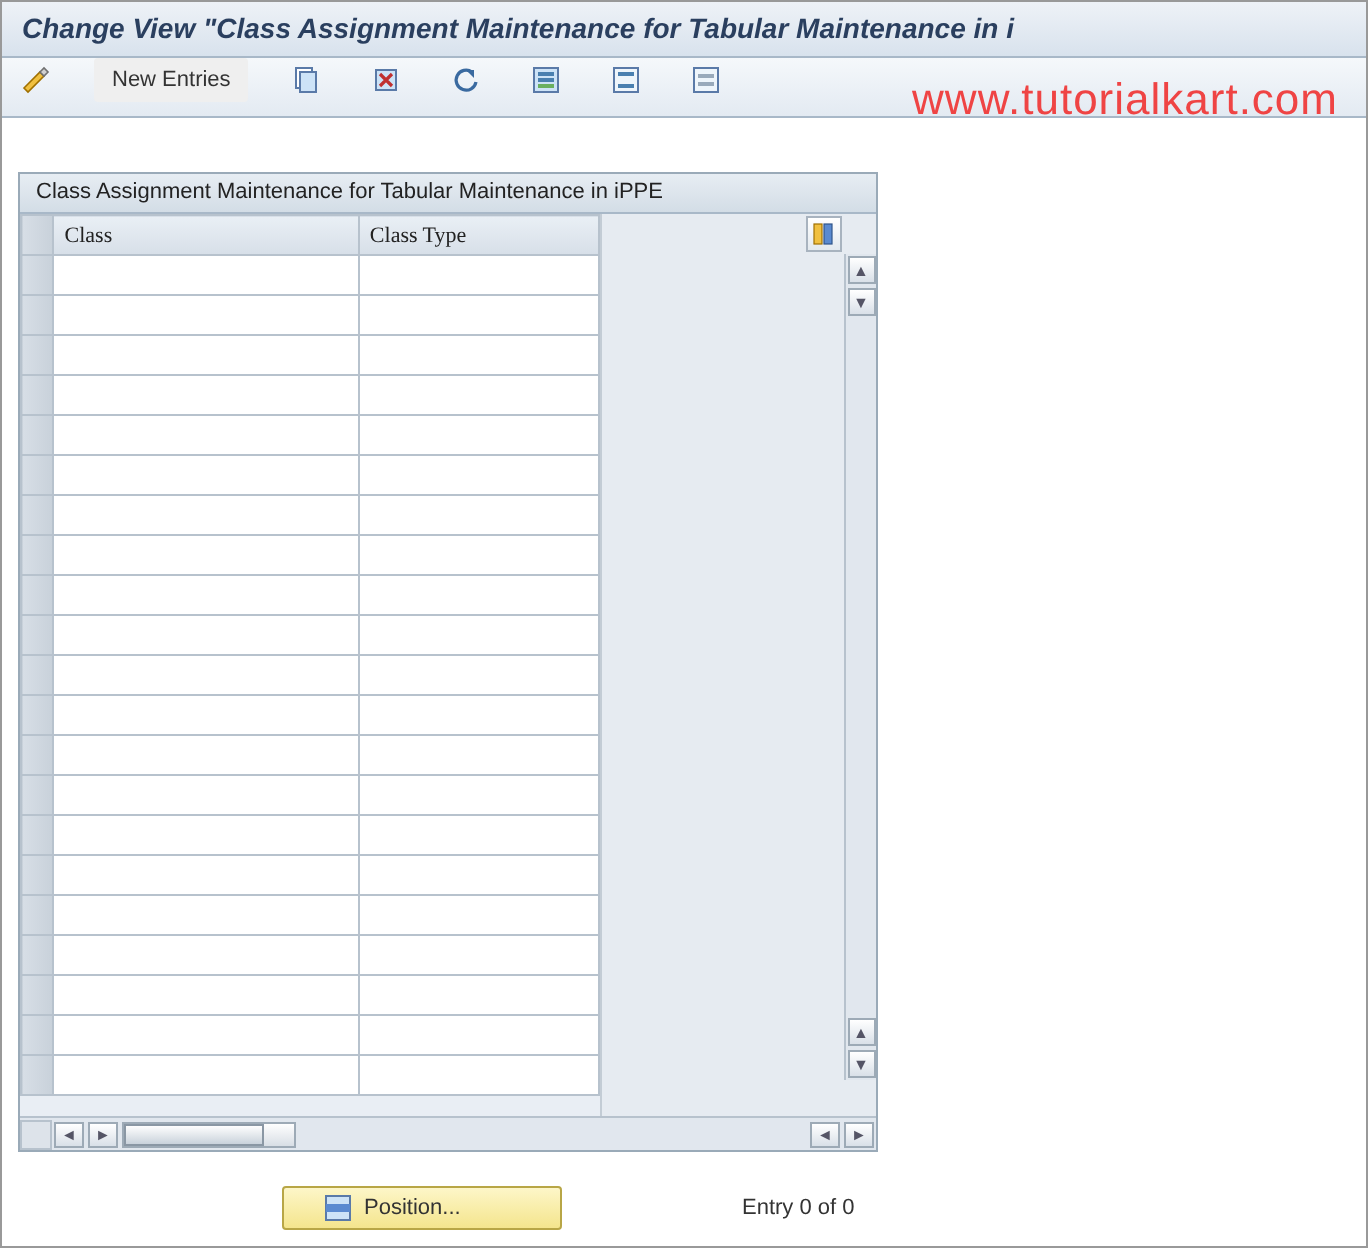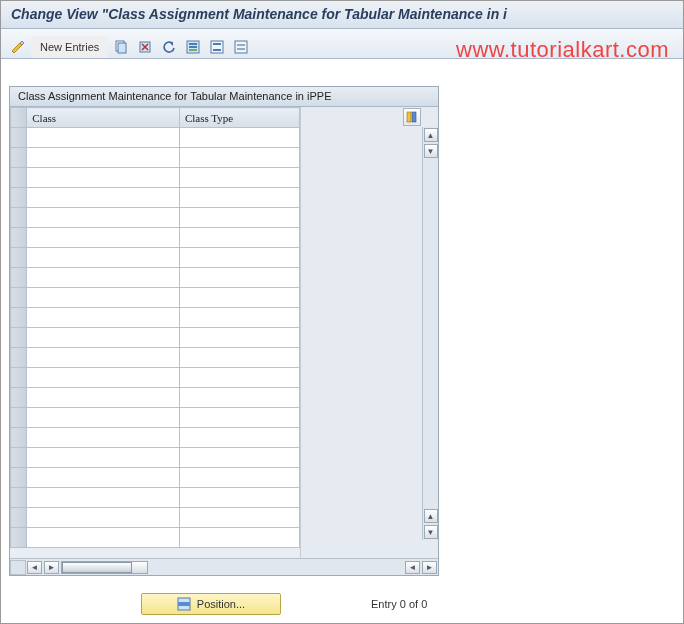--- a/index.html
+++ b/index.html
@@ -27,23 +27,23 @@
       white-space: nowrap;
       overflow: hidden;
     }
 
     
     .toolbar {
       background: linear-gradient(to bottom, #f5f8fb 0%, #e3eaf2 100%);
       height: 30px;
       border-bottom: 1px solid #a8b8c8;
       display: flex;
-      align-items: flex-end;
+      align-items: flex-start;
       padding: 0 6px;
-      gap: 2px;
+      gap: 18px;
     }
     .tb-btn {
       height: 22px;
       min-width: 22px;
       border: 1px solid transparent;
       background: transparent;
       display: inline-flex;
       align-items: center;
       justify-content: center;
       border-radius: 2px;
@@ -200,21 +200,21 @@
     }
     .pos-btn{
       height:22px;
       width:140px;
       background:linear-gradient(to bottom,#fdf6c8,#f4e58d);
       border:1px solid #b8a646;
       border-radius:2px;
       display:flex;align-items:center;
       padding:0 20px;gap:6px;
       cursor:pointer;
-      color:#333;font-size:11px;justify-content:center;
+      color:#333;font-size:11px;
     }
     .entry-text{font-size:11px;color:#333;}
 
     
     svg{display:block}
   </style>
 </head>
 <body>
 
 <div class="titlebar">Change View "Class Assignment Maintenance for Tabular Maintenance in i</div>

